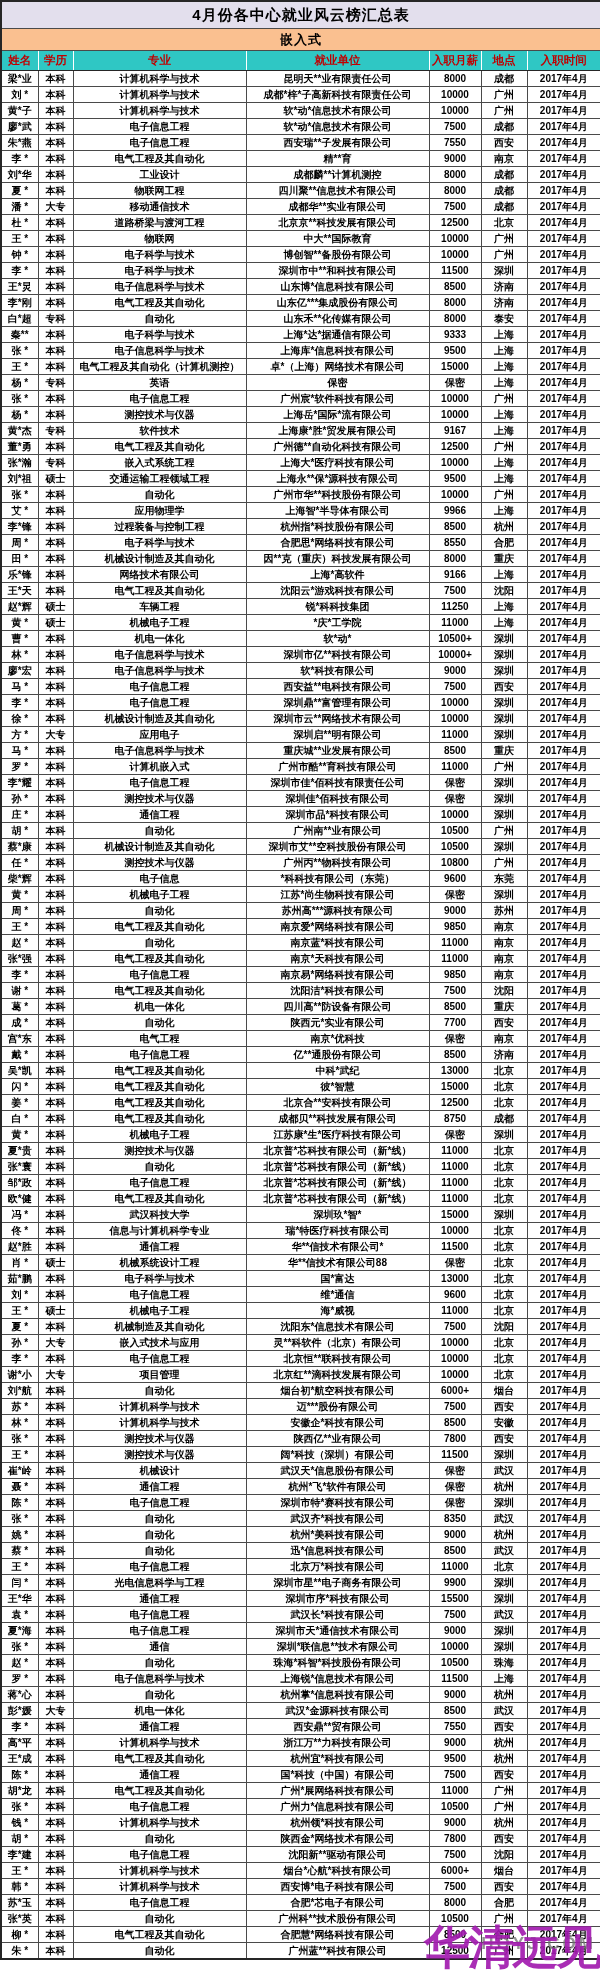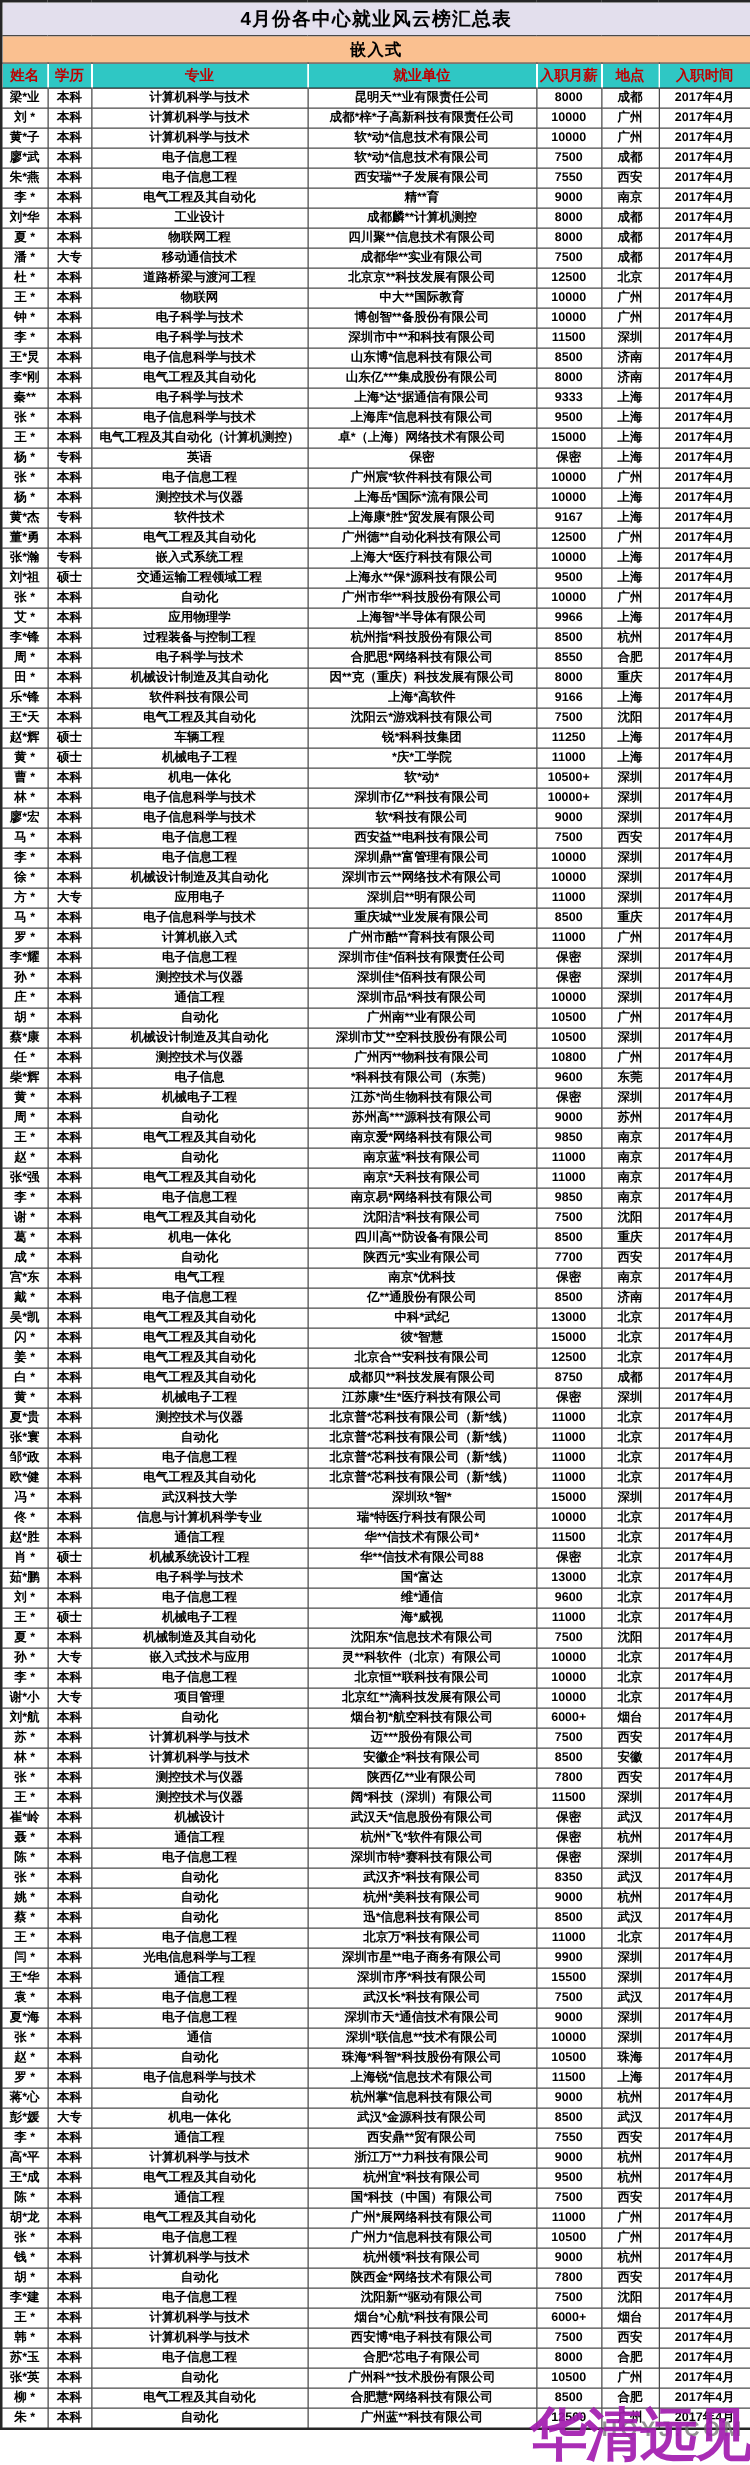--- a/index.html
+++ b/index.html
@@ -215,20 +215,29 @@
       <tr>
         <td>李*刚</td>
         <td>本科</td>
         <td>电气工程及其自动化</td>
         <td>山东亿***集成股份有限公司</td>
         <td>8000</td>
         <td>济南</td>
         <td>2017年4月</td>
       </tr>
       <tr>
+        <td>白*超</td>
+        <td>专科</td>
+        <td>自动化</td>
+        <td>山东禾**化传媒有限公司</td>
+        <td>8000</td>
+        <td>泰安</td>
+        <td>2017年4月</td>
+      </tr>
+      <tr>
         <td>秦**</td>
         <td>本科</td>
         <td>电子科学与技术</td>
         <td>上海*达*据通信有限公司</td>
         <td>9333</td>
         <td>上海</td>
         <td>2017年4月</td>
       </tr>
       <tr>
         <td>张 *</td>
@@ -352,21 +361,21 @@
         <td>本科</td>
         <td>机械设计制造及其自动化</td>
         <td>因**克（重庆）科技发展有限公司</td>
         <td>8000</td>
         <td>重庆</td>
         <td>2017年4月</td>
       </tr>
       <tr>
         <td>乐*锋</td>
         <td>本科</td>
-        <td>软件科技有限公司</td>
+        <td>网络技术有限公司</td>
         <td>上海*高软件</td>
         <td>9166</td>
         <td>上海</td>
         <td>2017年4月</td>
       </tr>
       <tr>
         <td>王*天</td>
         <td>本科</td>
         <td>电气工程及其自动化</td>
         <td>沈阳云*游戏科技有限公司</td>

